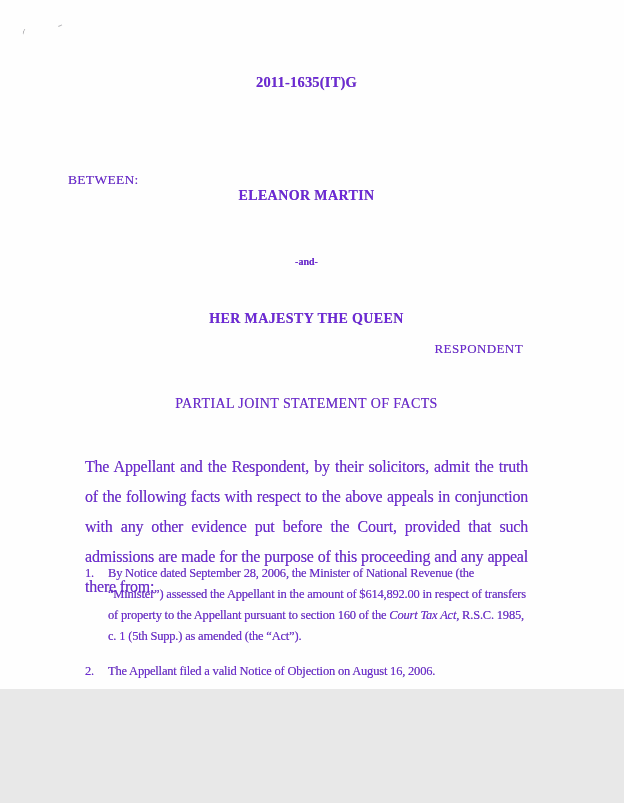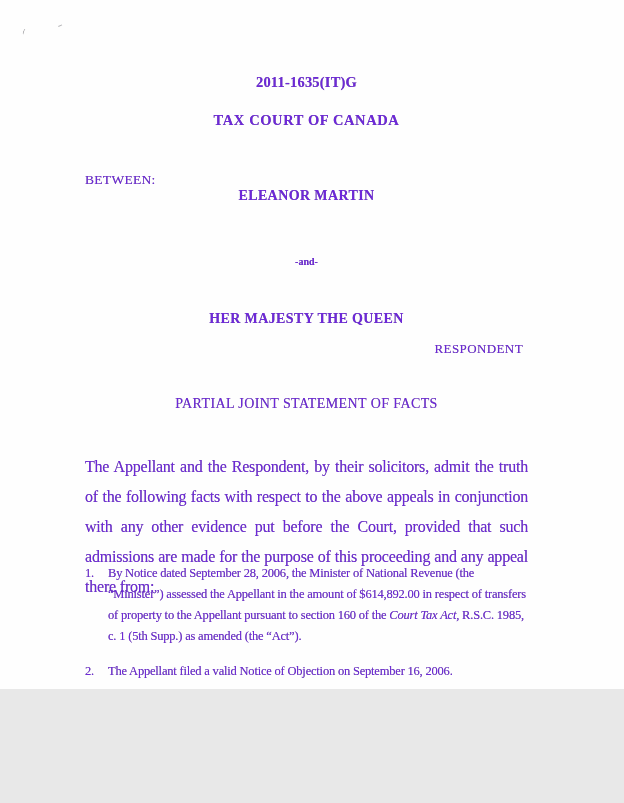--- a/index.html
+++ b/index.html
@@ -31,21 +31,21 @@
   }
   .court-name {
     top: 112px;
     text-align: center;
     font-weight: bold;
     font-size: 14.5px;
     letter-spacing: 0.6px;
   }
   .between {
     top: 172px;
-    left: 85px;
+    left: 68px;
     font-size: 13.5px;
     letter-spacing: 0.3px;
   }
   .appellant-name {
     top: 188px;
     text-align: center;
     font-weight: bold;
     font-size: 14px;
     letter-spacing: 0.4px;
   }
@@ -141,21 +141,20 @@
 </head>
 <body>
 
 <div class="page">
 
   <div class="abs speck-1"></div>
   <div class="abs speck-2"></div>
 
   <div class="abs content-col case-number">2011-1635(IT)G</div>
 
-  <div class="abs content-col court-name">TAX COURT OF CANADA</div>
 
   <div class="abs between">BETWEEN:</div>
 
   <div class="abs content-col appellant-name">ELEANOR MARTIN</div>
 
 
   <div class="abs content-col and-separator">-and-</div>
 
   <div class="abs content-col respondent-name">HER MAJESTY THE QUEEN</div>
 
@@ -165,18 +164,18 @@
 
   <div class="abs intro-paragraph">The Appellant and the Respondent, by their solicitors, admit the truth of the following facts with respect to the above appeals in conjunction with any other evidence put before the Court, provided that such admissions are made for the purpose of this proceeding and any appeal there from:</div>
 
   <div class="abs fact fact-1">
     <span class="fact-number">1.</span>
     <span class="fact-body"><span>By Notice dated September 28, 2006, the Minister of National Revenue (the “Minister”) assessed the Appellant in the amount of $614,892.00 in respect of transfers of property to the Appellant pursuant to section 160 of the </span><i>Court Tax Act,</i><span> R.S.C. 1985, c. 1 (5th Supp.) as amended (the “Act”).</span></span>
   </div>
 
   <div class="abs fact fact-2">
     <span class="fact-number">2.</span>
-    <span class="fact-body"><span>The Appellant filed a valid Notice of Objection on September 16, 2006.</span><i></i><span></span></span>
+    <span class="fact-body"><span>The Appellant filed a valid Notice of Objection on August 16, 2006.</span><i></i><span></span></span>
   </div>
 
   <div class="abs content-col page-number">1</div>
 
 </div>
 
 </body></html>

